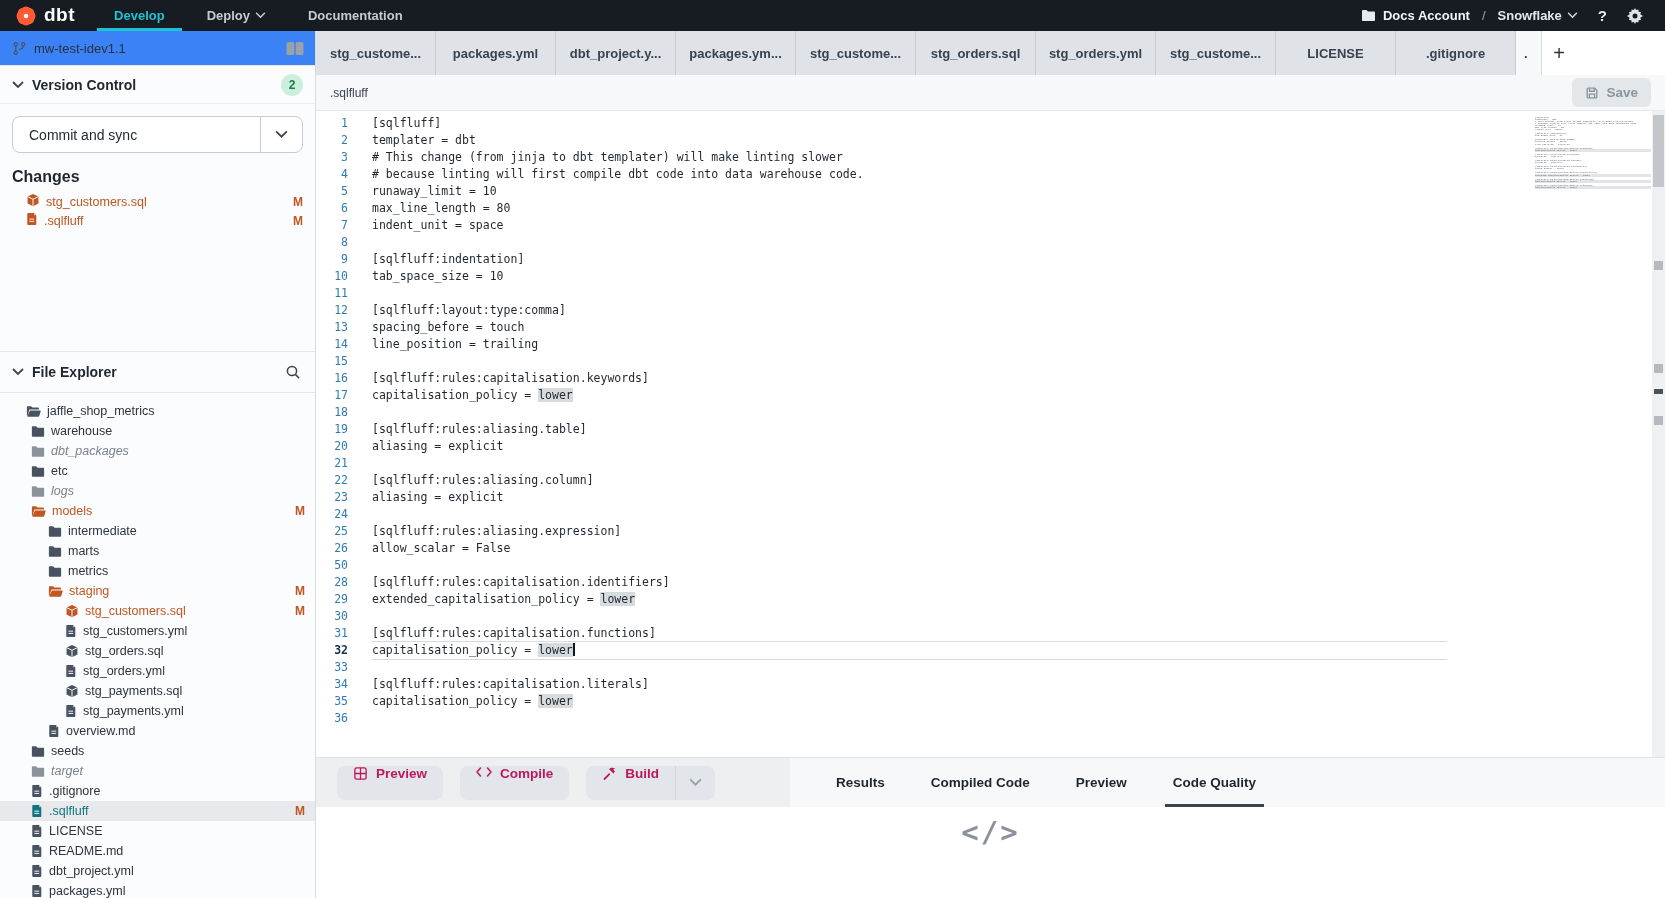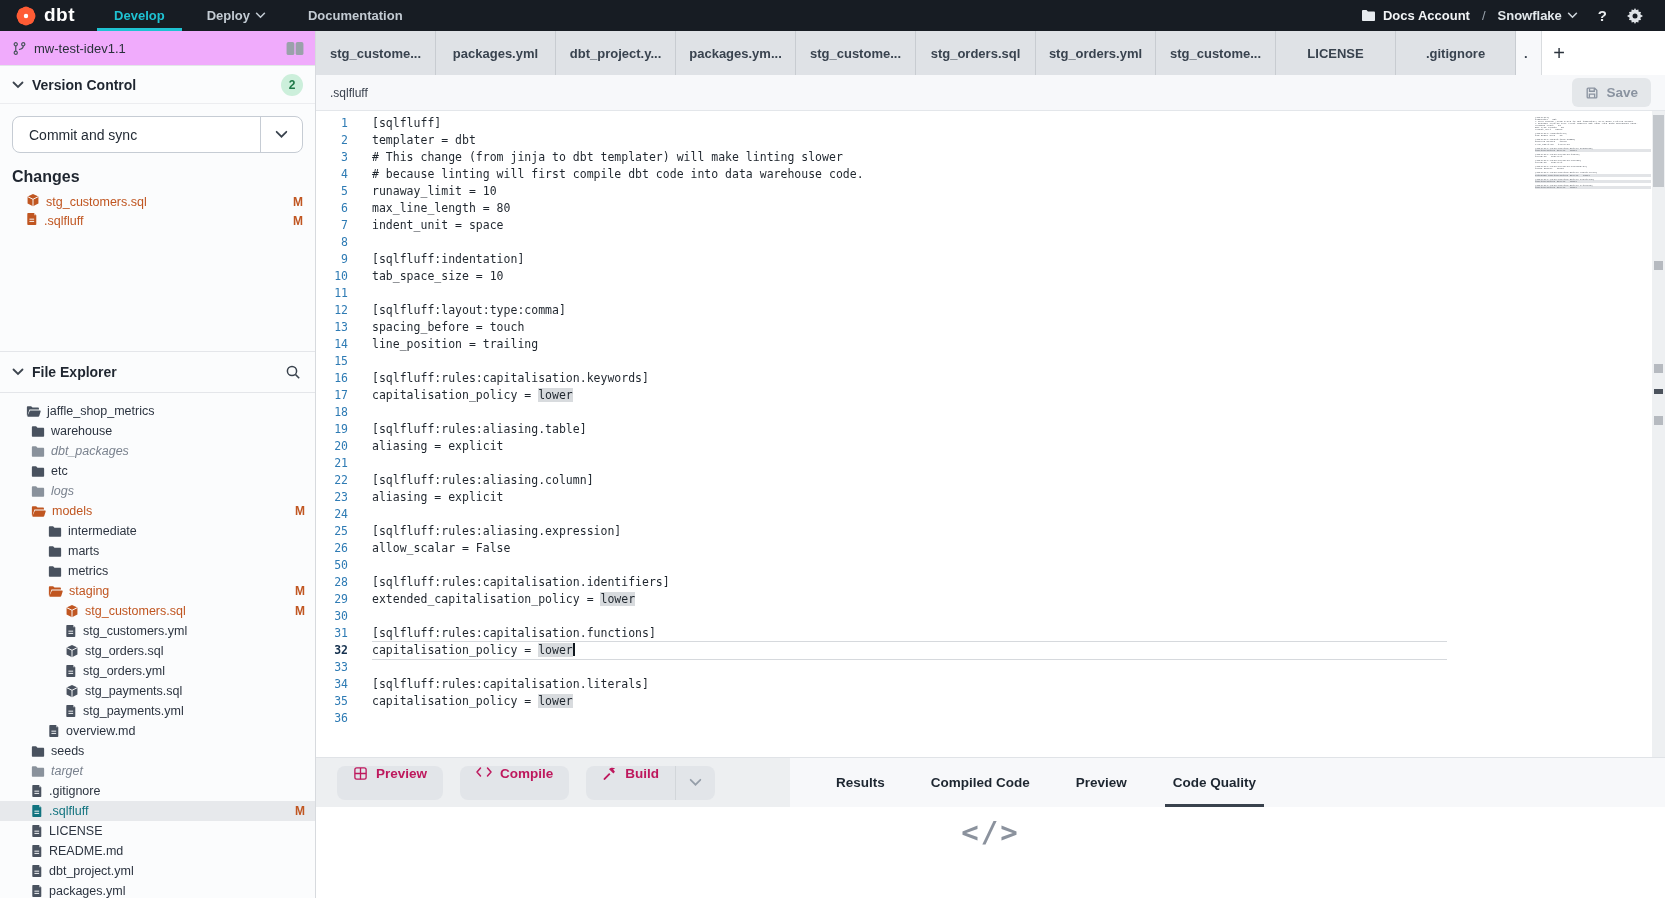--- a/index.html
+++ b/index.html
@@ -18,21 +18,21 @@
   .nav-acct { display:flex; align-items:center; gap:7px; font-weight:bold; color:#f2f4f6; }
   .nav-sep { color:#9aa3ad; padding:0 2px; }
   .nav-conn { display:flex; align-items:center; gap:5px; color:#e3e8ec; font-weight:bold; }
   .nav-ico { display:flex; align-items:center; color:#dde2e8; margin-left:10px; cursor:pointer; }
   .q-ico { font-size:15px; font-weight:bold; color:#e8ebee; }
 
   .app { display:flex; height:867px; }
 
   
   .sidebar { width:316px; min-width:316px; background:#fbfcfd; border-right:1px solid #d7dade; display:flex; flex-direction:column; overflow:hidden; }
-  .branch-row { height:35px; background:#f0abfc; border-bottom:1px solid #e4e6ea; display:flex; align-items:center; padding:0 10px 0 12px; gap:7px; }
+  .branch-row { height:35px; background:#3b82f6; border-bottom:1px solid #e4e6ea; display:flex; align-items:center; padding:0 10px 0 12px; gap:7px; }
   .branch-name { font-size:13px; color:#2a313b; }
   .branch-ico { color:#4b545f; display:flex; }
   .cols-ico { margin-left:auto; color:#9aa1aa; display:flex; }
   .sec-header { height:38px; display:flex; align-items:center; gap:8px; padding:0 12px; border-bottom:1px solid #ecedf0; }
   .sec-title { font-size:14px; font-weight:bold; color:#1f2630; }
   .chev { color:#3c444e; display:flex; }
   .badge { margin-left:auto; background:#ccefdb; color:#1f7a48; font-size:12px; font-weight:bold; min-width:22px; height:22px; border-radius:11px; display:flex; align-items:center; justify-content:center; }
   .commit-wrap { padding:12px; }
   .commit-btn { height:37px; background:#fff; border:1px solid #c6ccd4; border-radius:8px; display:flex; align-items:stretch; overflow:hidden; cursor:pointer; }
   .commit-main { flex:1; display:flex; align-items:center; padding-left:16px; font-size:14px; color:#232b35; }

